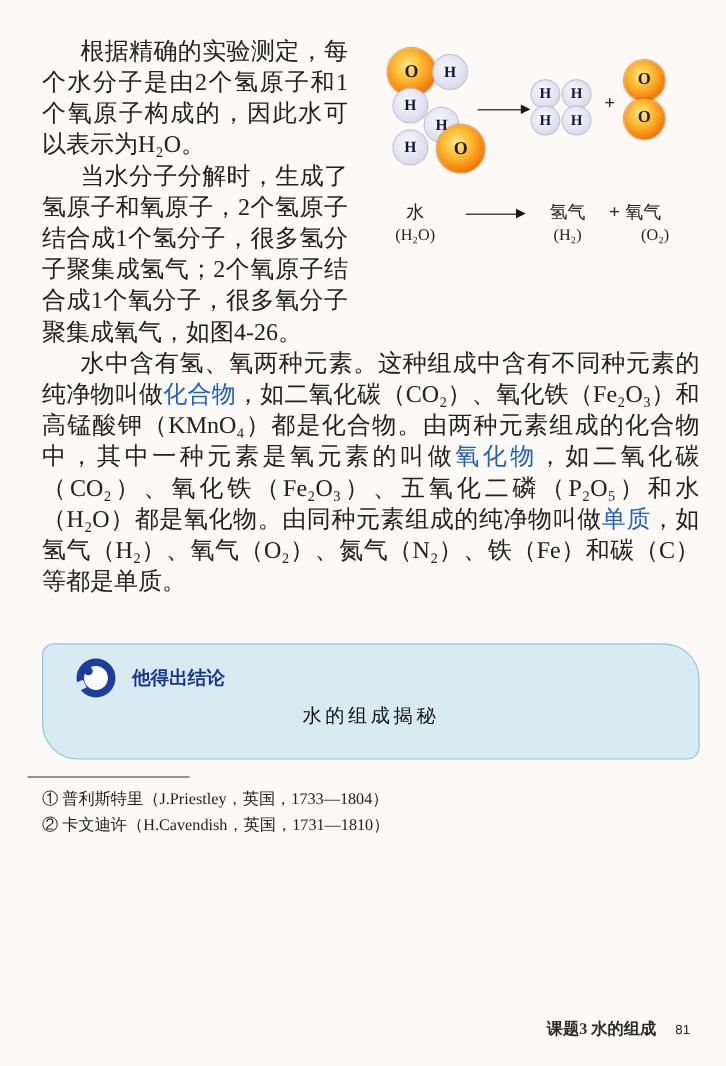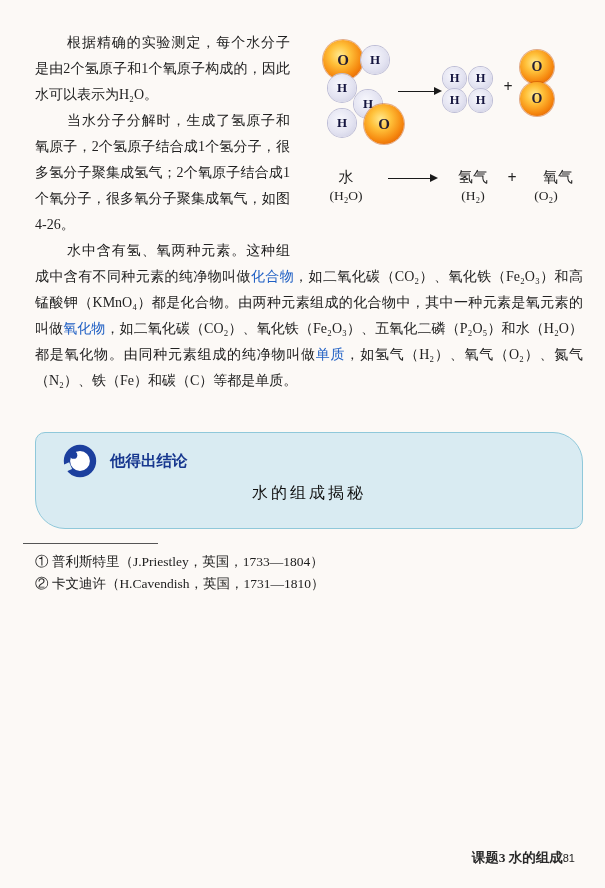--- a/index.html
+++ b/index.html
@@ -8,21 +8,21 @@
     position:relative;
     background:#fcf9f6;
     overflow:hidden;
     font-family:"Liberation Serif","DejaVu Serif",serif;
     color:#1d1d1d;
   }
   .page { position:relative; width:605px; height:888px; padding:30px 22px 0 35px; }
 
   
   .bodytext p.main {
-    font-size:14px;
+    font-size:20px;
     line-height:26px;
     text-align:justify;
     text-indent:32px;
     color:#212121;
   }
   .term { color:#2060c4; }
 
   
   .figure {
     float:right;
@@ -96,21 +96,21 @@
   }
   .card sup { font-size:10px; vertical-align:5px; }
 
   
   .fnsep { width:135px; border-top:1.2px solid #555; margin:14px 0 7px -12px; }
   .fn { font-size:13.5px; line-height:22px; color:#1d1d1d; }
 
   
   .footer {
     position:absolute; top:849px; right:30px;
-    display:flex; align-items:baseline; 
+    display:flex; align-items:baseline; gap:16px;
   }
   .footer .sec { font-weight:bold; font-size:13.5px; color:#2a2a2a; }
   .footer .num { font-family:"Liberation Sans","DejaVu Sans",sans-serif; font-size:11px; color:#222; }
 </style>
 </head>
 <body>
 
 <div class="page">
 
   <div class="bodytext">
@@ -135,21 +135,21 @@
 
       <div class="atom O sm" style="left:222px;top:16px">O</div>
       <div class="atom O sm" style="left:222px;top:48px">O</div>
 
       <div class="eqname" style="left:18px;top:134px">水</div>
       <div class="eqformula" style="left:18px;top:154px">(H₂O)</div>
       <div class="rarrow" style="left:90px;top:144px;width:48px"></div>
       <div class="eqname" style="left:145px;top:134px">氢气</div>
       <div class="eqformula" style="left:145px;top:154px">(H₂)</div>
       <div class="plus" style="left:205px;top:135px;width:18px">+</div>
-      <div class="eqname" style="left:230px;top:134px">氧气</div>
+      <div class="eqname" style="left:208px;top:134px">氧气</div>
       <div class="eqformula" style="left:218px;top:154px">(O₂)</div>
 
     </div>
 
     <p class="main">根据精确的实验测定，每个水分子是由2个氢原子和1个氧原子构成的，因此水可以表示为H₂O。</p>
     <p class="main">当水分子分解时，生成了氢原子和氧原子，2个氢原子结合成1个氢分子，很多氢分子聚集成氢气；2个氧原子结合成1个氧分子，很多氧分子聚集成氧气，如图4-26。</p>
     <p class="main">
       <span>水中含有氢、氧两种元素。这种组成中含有不同种元素的纯净物叫做</span><span class="term">化合物</span><span>，如二氧化碳（CO₂）、氧化铁（Fe₂O₃）和高锰酸钾（KMnO₄）都是化合物。由两种元素组成的化合物中，其中一种元素是氧元素的叫做</span><span class="term">氧化物</span><span>，如二氧化碳（CO₂）、氧化铁（Fe₂O₃）、五氧化二磷（P₂O₅）和水（H₂O）都是氧化物。由同种元素组成的纯净物叫做</span><span class="term">单质</span><span>，如氢气（H₂）、氧气（O₂）、氮气（N₂）、铁（Fe）和碳（C）等都是单质。</span>
     </p>
   </div>

